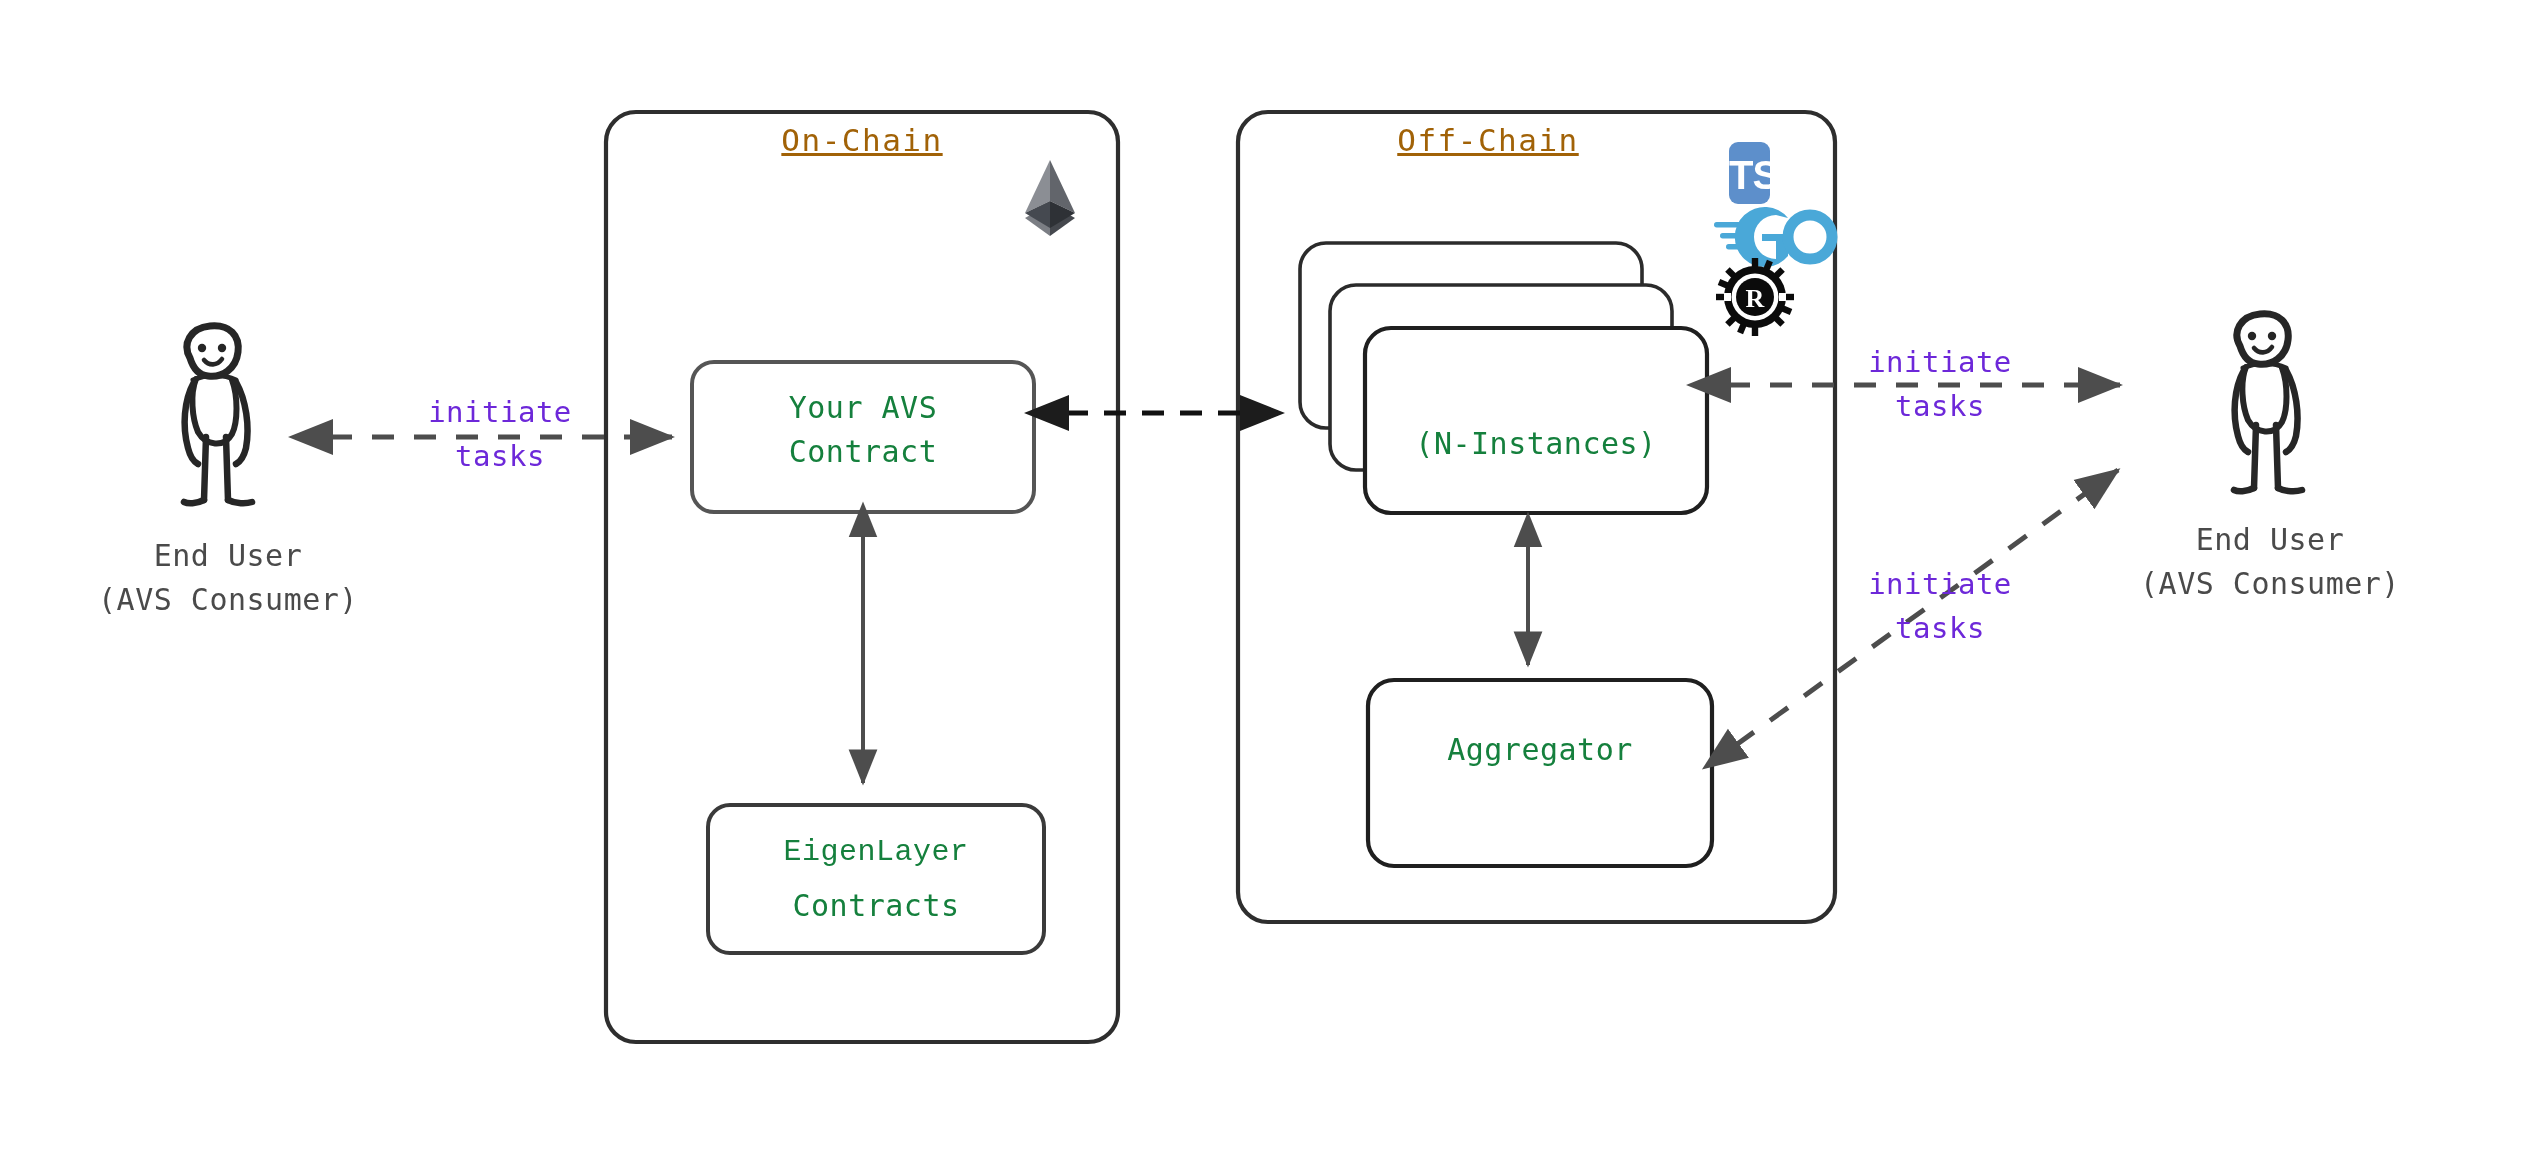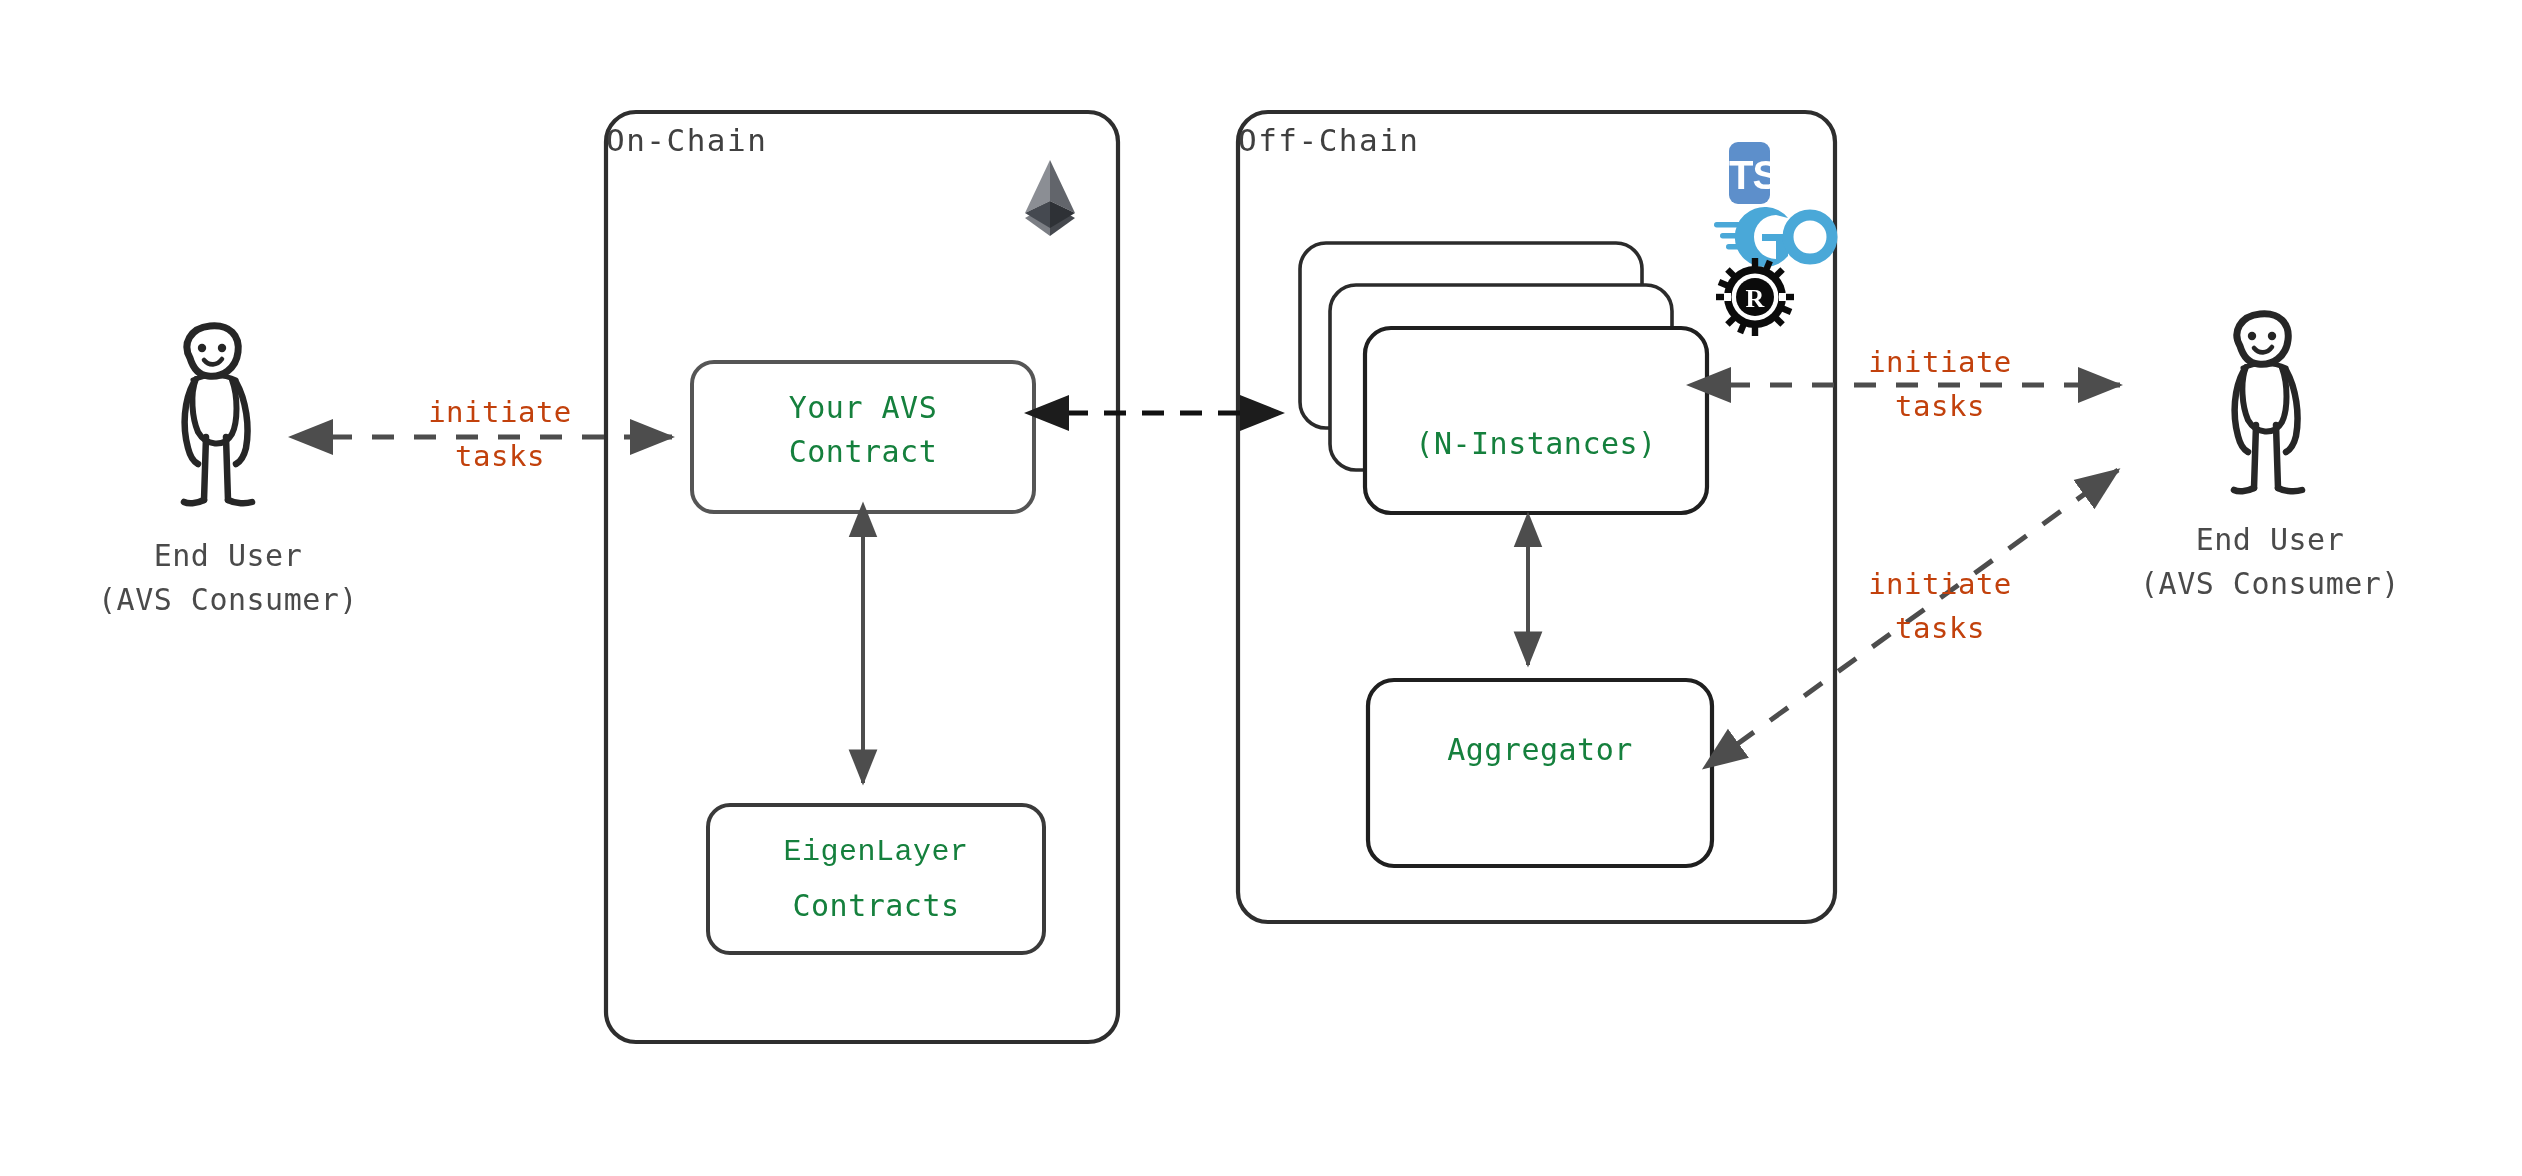--- a/index.html
+++ b/index.html
@@ -23,39 +23,41 @@
   }
   .svg-layer {
     position: absolute;
     left: 0;
     top: 0;
     width: 2522px;
     height: 1176px;
   }
   .zone-title {
     position: absolute;
-    color: #404040;
+    color: #a16207;
     font-family: "DejaVu Sans Mono", "Liberation Mono", monospace;
     font-size: 31px;
     letter-spacing: 1.5px;
-    white-space: pre;
+    text-align: center;
+    white-space: pre;
+    text-decoration: underline;
   }
   .node-text {
     position: absolute;
     color: #15803d;
     font-family: "DejaVu Sans Mono", "Liberation Mono", monospace;
     font-size: 30px;
     line-height: 44px;
     text-align: center;
     white-space: pre;
     letter-spacing: 0.5px;
   }
   .edge-label {
     position: absolute;
-    color: #c2410c;
+    color: #6d28d9;
     font-family: "DejaVu Sans Mono", "Liberation Mono", monospace;
     font-size: 29px;
     line-height: 44px;
     text-align: center;
     white-space: pre;
     letter-spacing: 0.5px;
   }
   .actor-caption {
     position: absolute;
     color: #4a4a4a;

